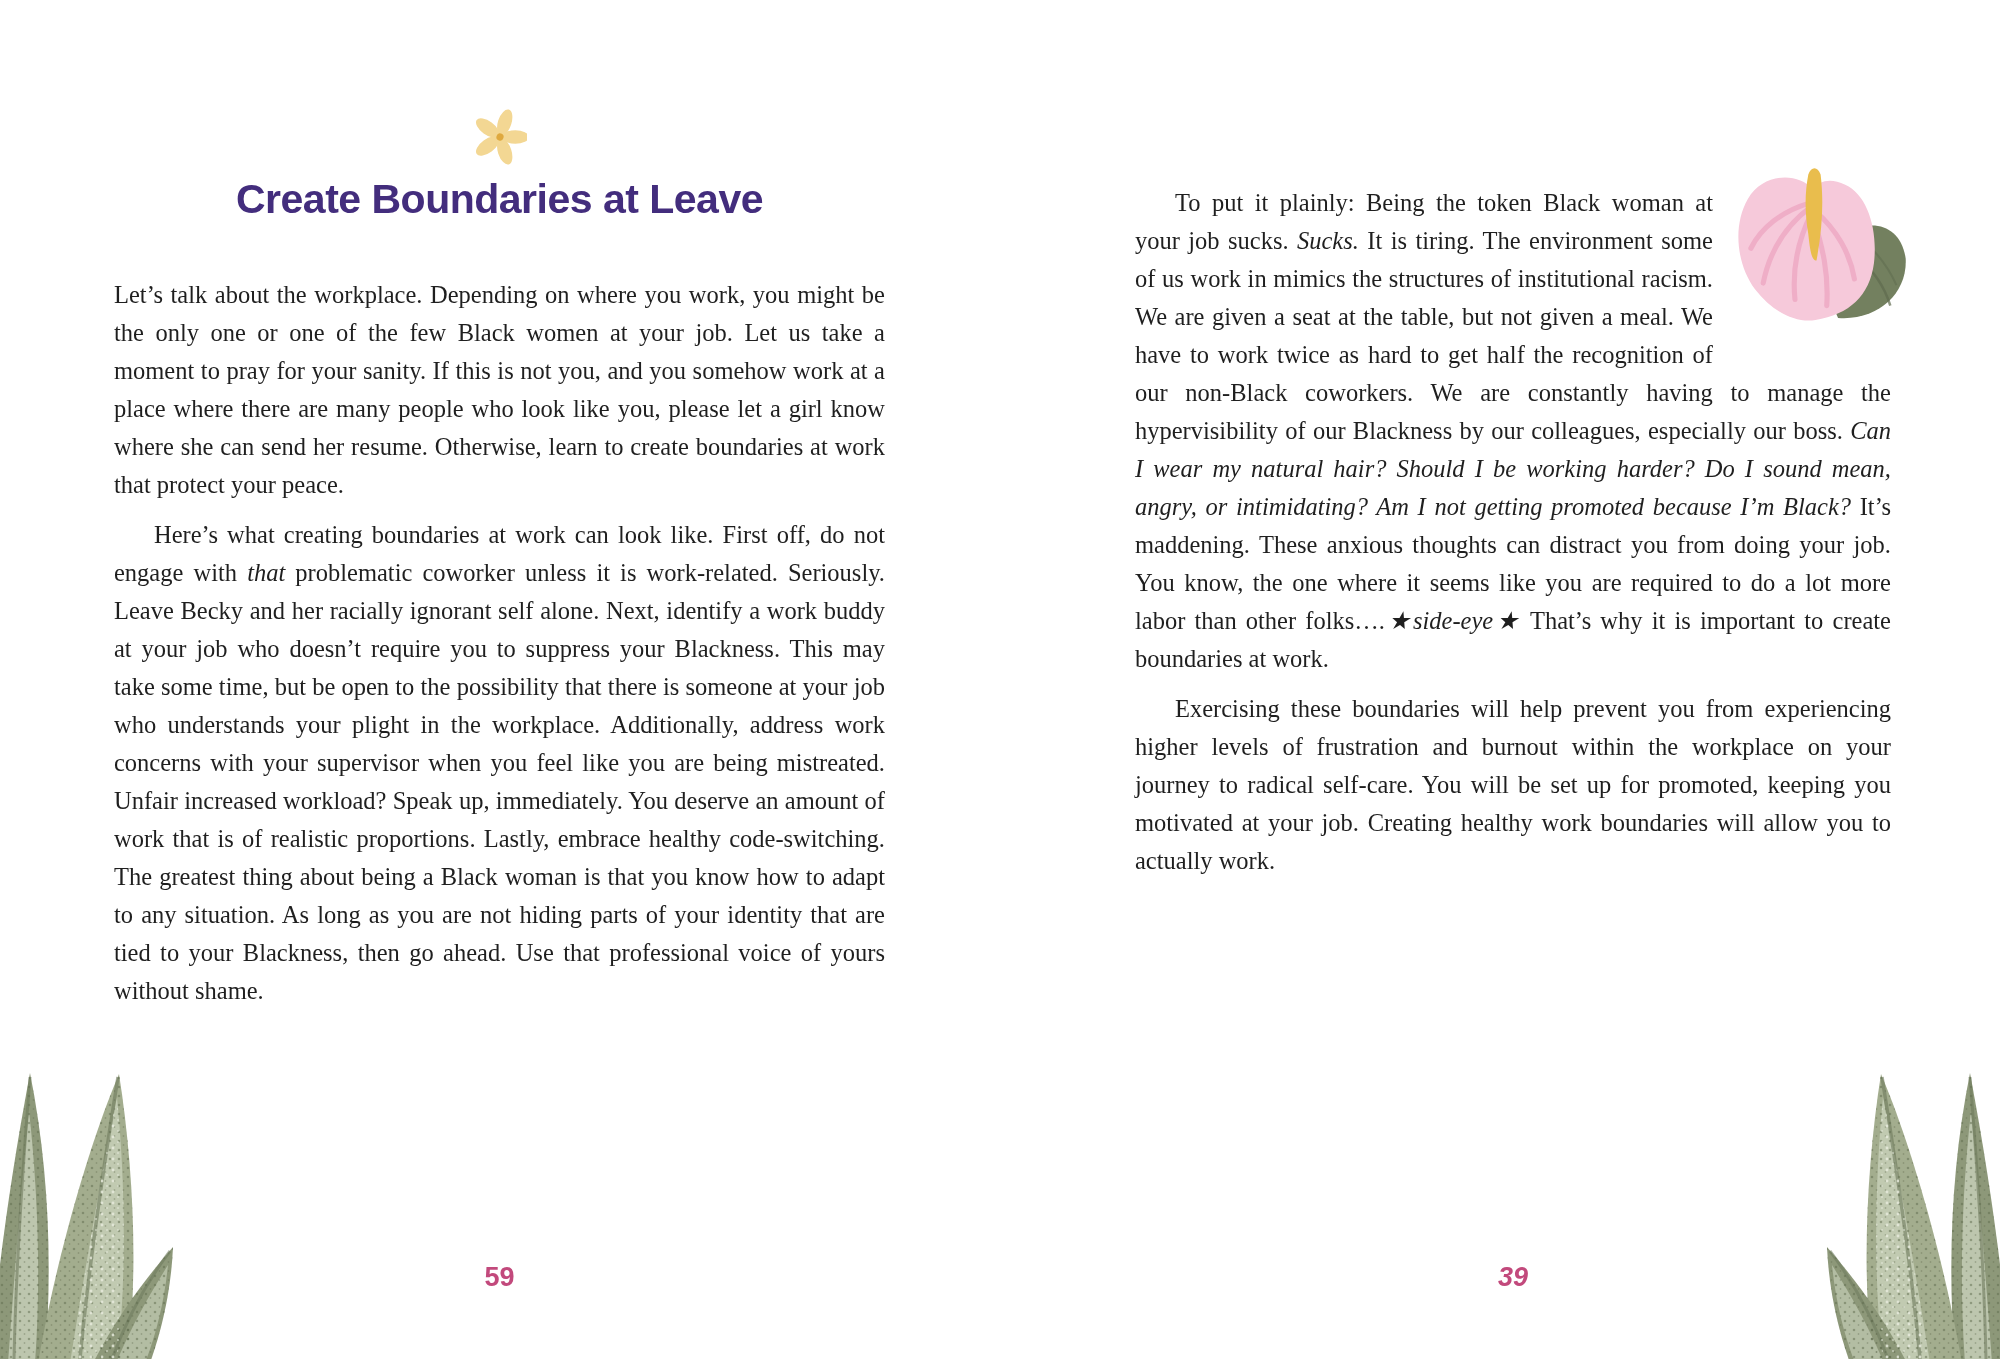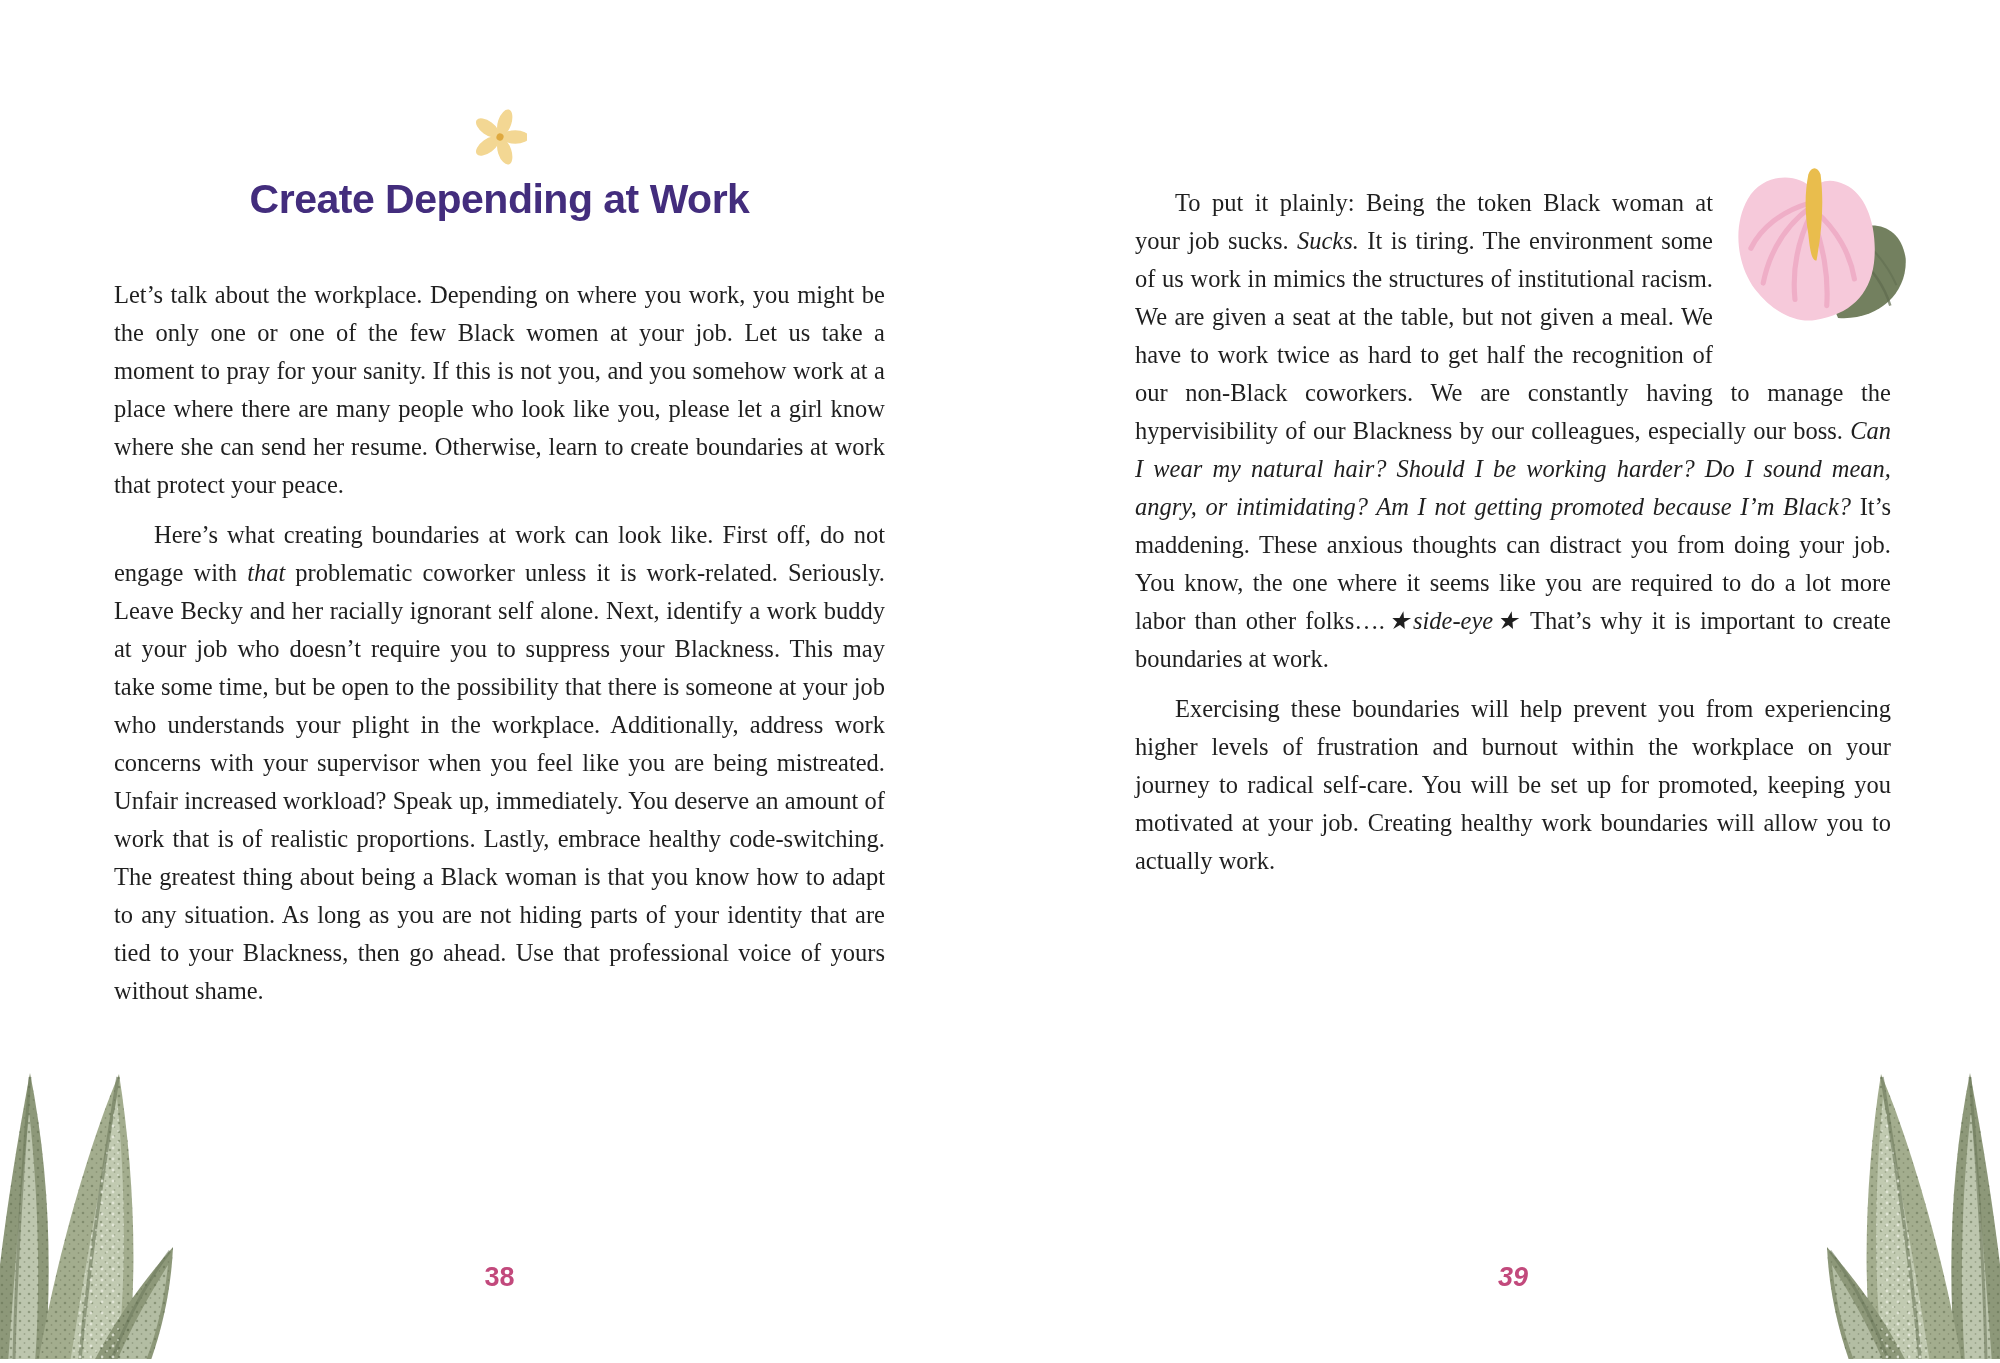--- a/index.html
+++ b/index.html
@@ -67,29 +67,29 @@
               <ellipse cx="30" cy="15" rx="7.5" ry="15" transform="rotate(0 30 32)"></ellipse>
               <ellipse cx="30" cy="15" rx="7.5" ry="15" transform="rotate(72 30 32)"></ellipse>
               <ellipse cx="30" cy="15" rx="7.5" ry="15" transform="rotate(144 30 32)"></ellipse>
               <ellipse cx="30" cy="15" rx="7.5" ry="15" transform="rotate(216 30 32)"></ellipse>
               <ellipse cx="30" cy="15" rx="7.5" ry="15" transform="rotate(288 30 32)"></ellipse>
             </g>
             <circle cx="30" cy="32" r="4" style="fill:var(--flower-center,#dfa93f)"></circle>
           </g>
         </svg>
       </span>
-      <h1 class="chapter-title">Create Depending at Work</h1>
+      <h1 class="chapter-title">Create Boundaries at Leave</h1>
     </header>
 
     <div class="body-text left-body">
         <p><span>Let’s talk about the workplace. Depending on where you work, you might be the only one or one of the few Black women at your job. Let us take a moment to pray for your sanity. If this is not you, and you somehow work at a place where there are many people who look like you, please let a girl know where she can send her resume. Otherwise, learn to create boundaries at work that protect your peace.</span></p>
         <p class="indent"><span>Here’s what creating boundaries at work can look like. First off, do not engage with </span><em>that</em><span> problematic coworker unless it is work-related. Seriously. Leave Becky and her racially ignorant self alone. Next, identify a work buddy at your job who doesn’t require you to suppress your Blackness. This may take some time, but be open to the possibility that there is someone at your job who understands your plight in the workplace. Additionally, address work concerns with your supervisor when you feel like you are being mistreated. Unfair increased workload? Speak up, immediately. You deserve an amount of work that is of realistic proportions. Lastly, embrace healthy code-switching. The greatest thing about being a Black woman is that you know how to adapt to any situation. As long as you are not hiding parts of your identity that are tied to your Blackness, then go ahead. Use that professional voice of yours without shame.</span></p>
       </div>
 
-    <div class="page-number pn-left">38</div>
+    <div class="page-number pn-left">59</div>
   </section>
 
   <section>
     <div class="body-text right-body">
       <div class="anthurium-float">
         <svg width="205" height="190" viewBox="0 0 200 185">
 
           <path d="M120,72 C152,50 182,58 187,92 C189,126 160,153 121,150 C107,118 104,94 120,72 Z" style="fill:var(--leaf-green,#73805f)"></path>
           <path d="M124,78 C150,95 165,115 172,138" stroke="#5f6b4e" stroke-width="2.5" fill="none" opacity="0.7"></path>
           <path d="M140,70 C158,84 170,100 178,118" stroke="#5f6b4e" stroke-width="2" fill="none" opacity="0.55"></path>

